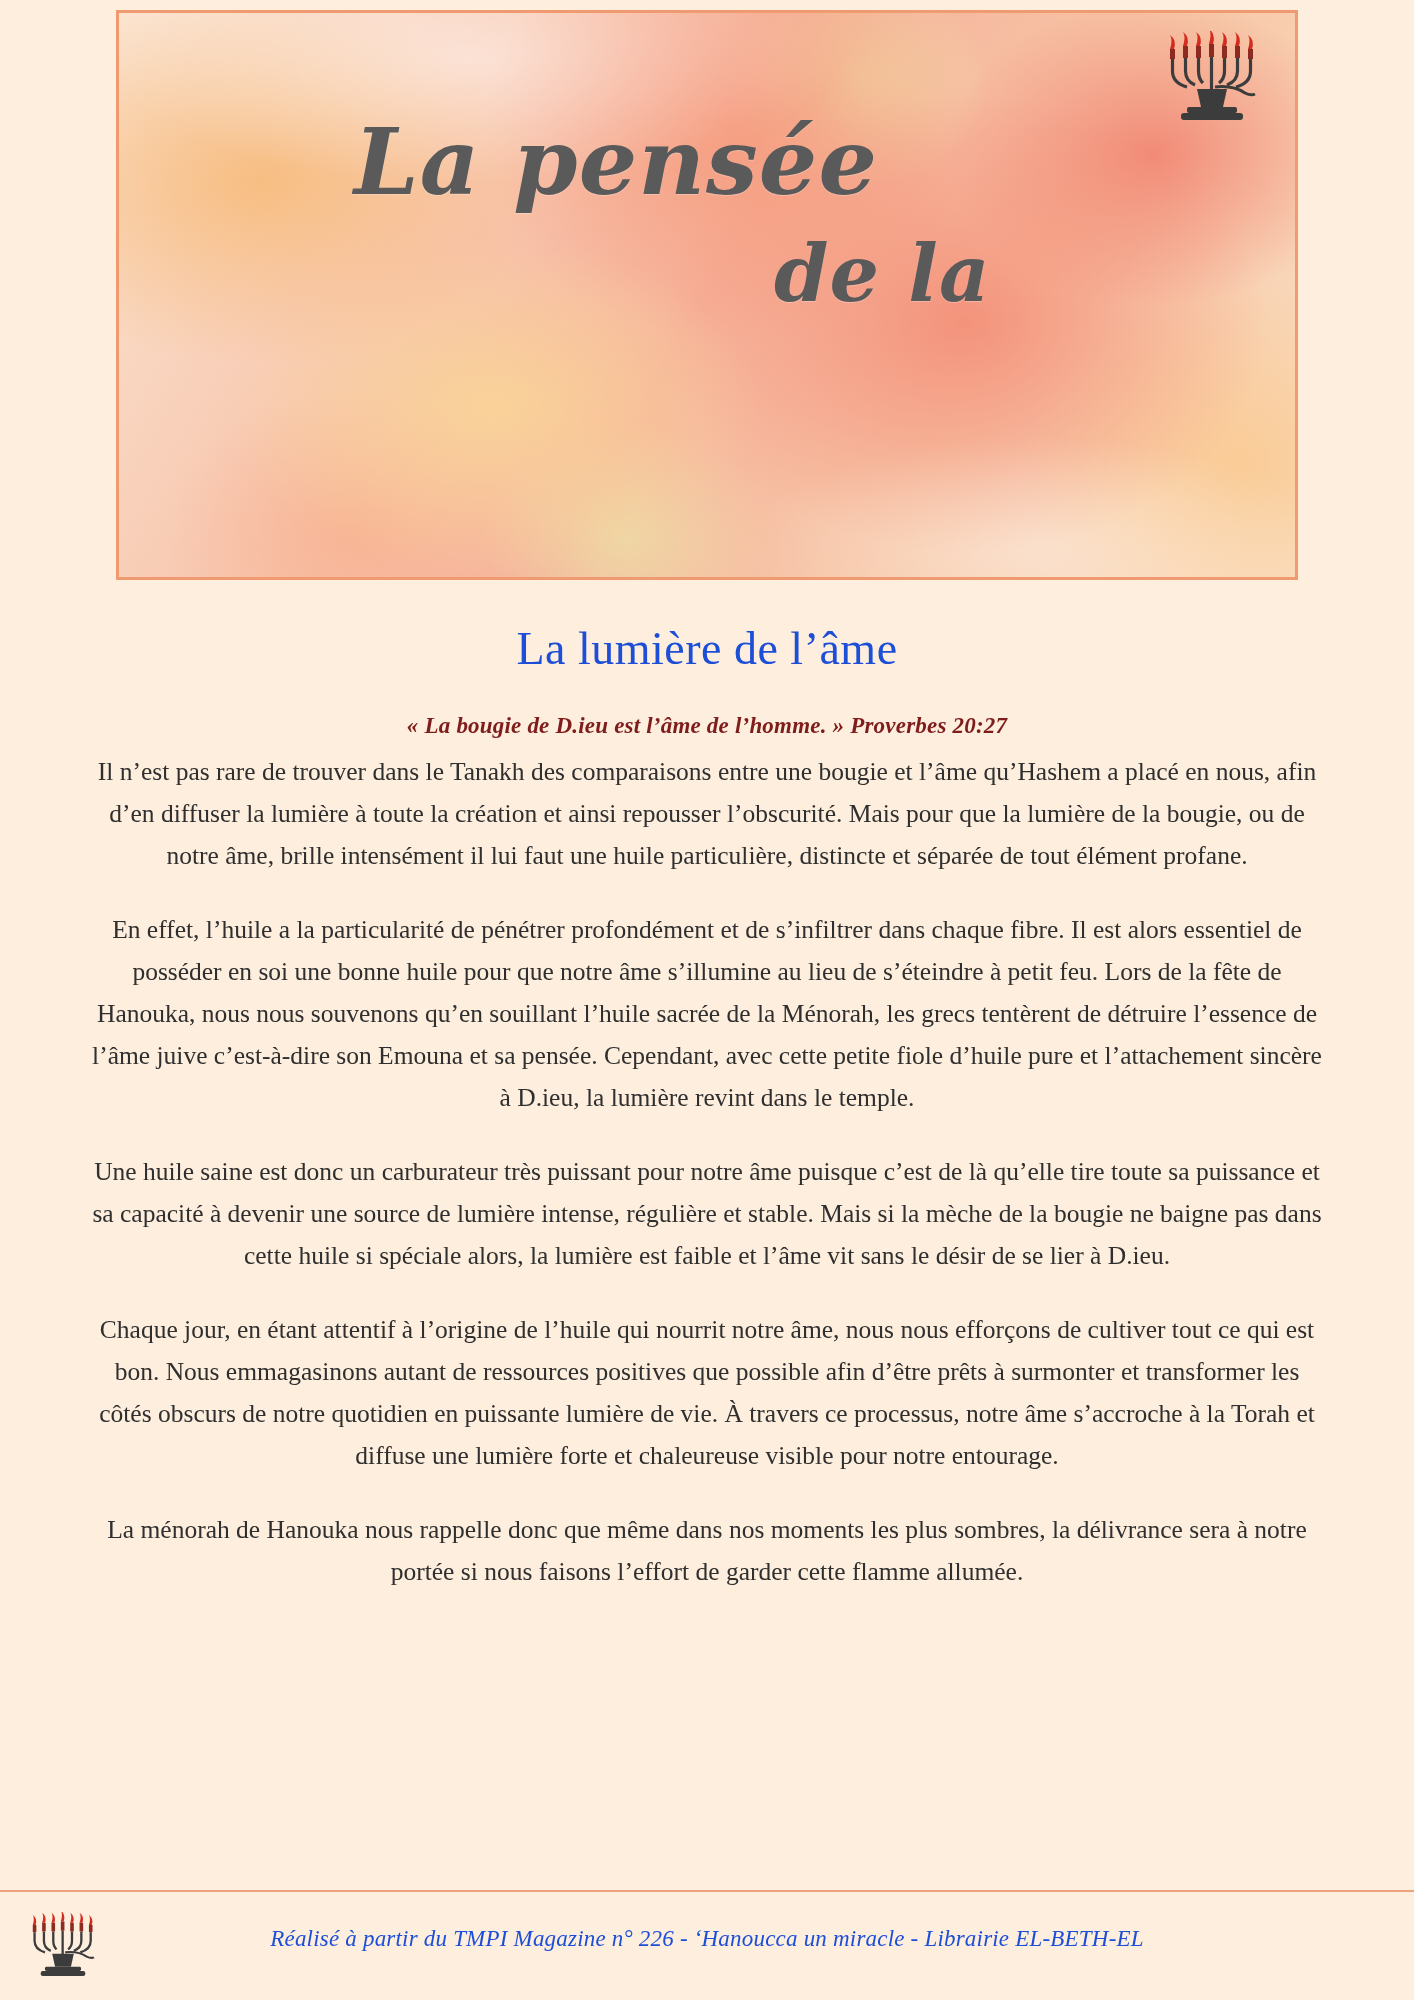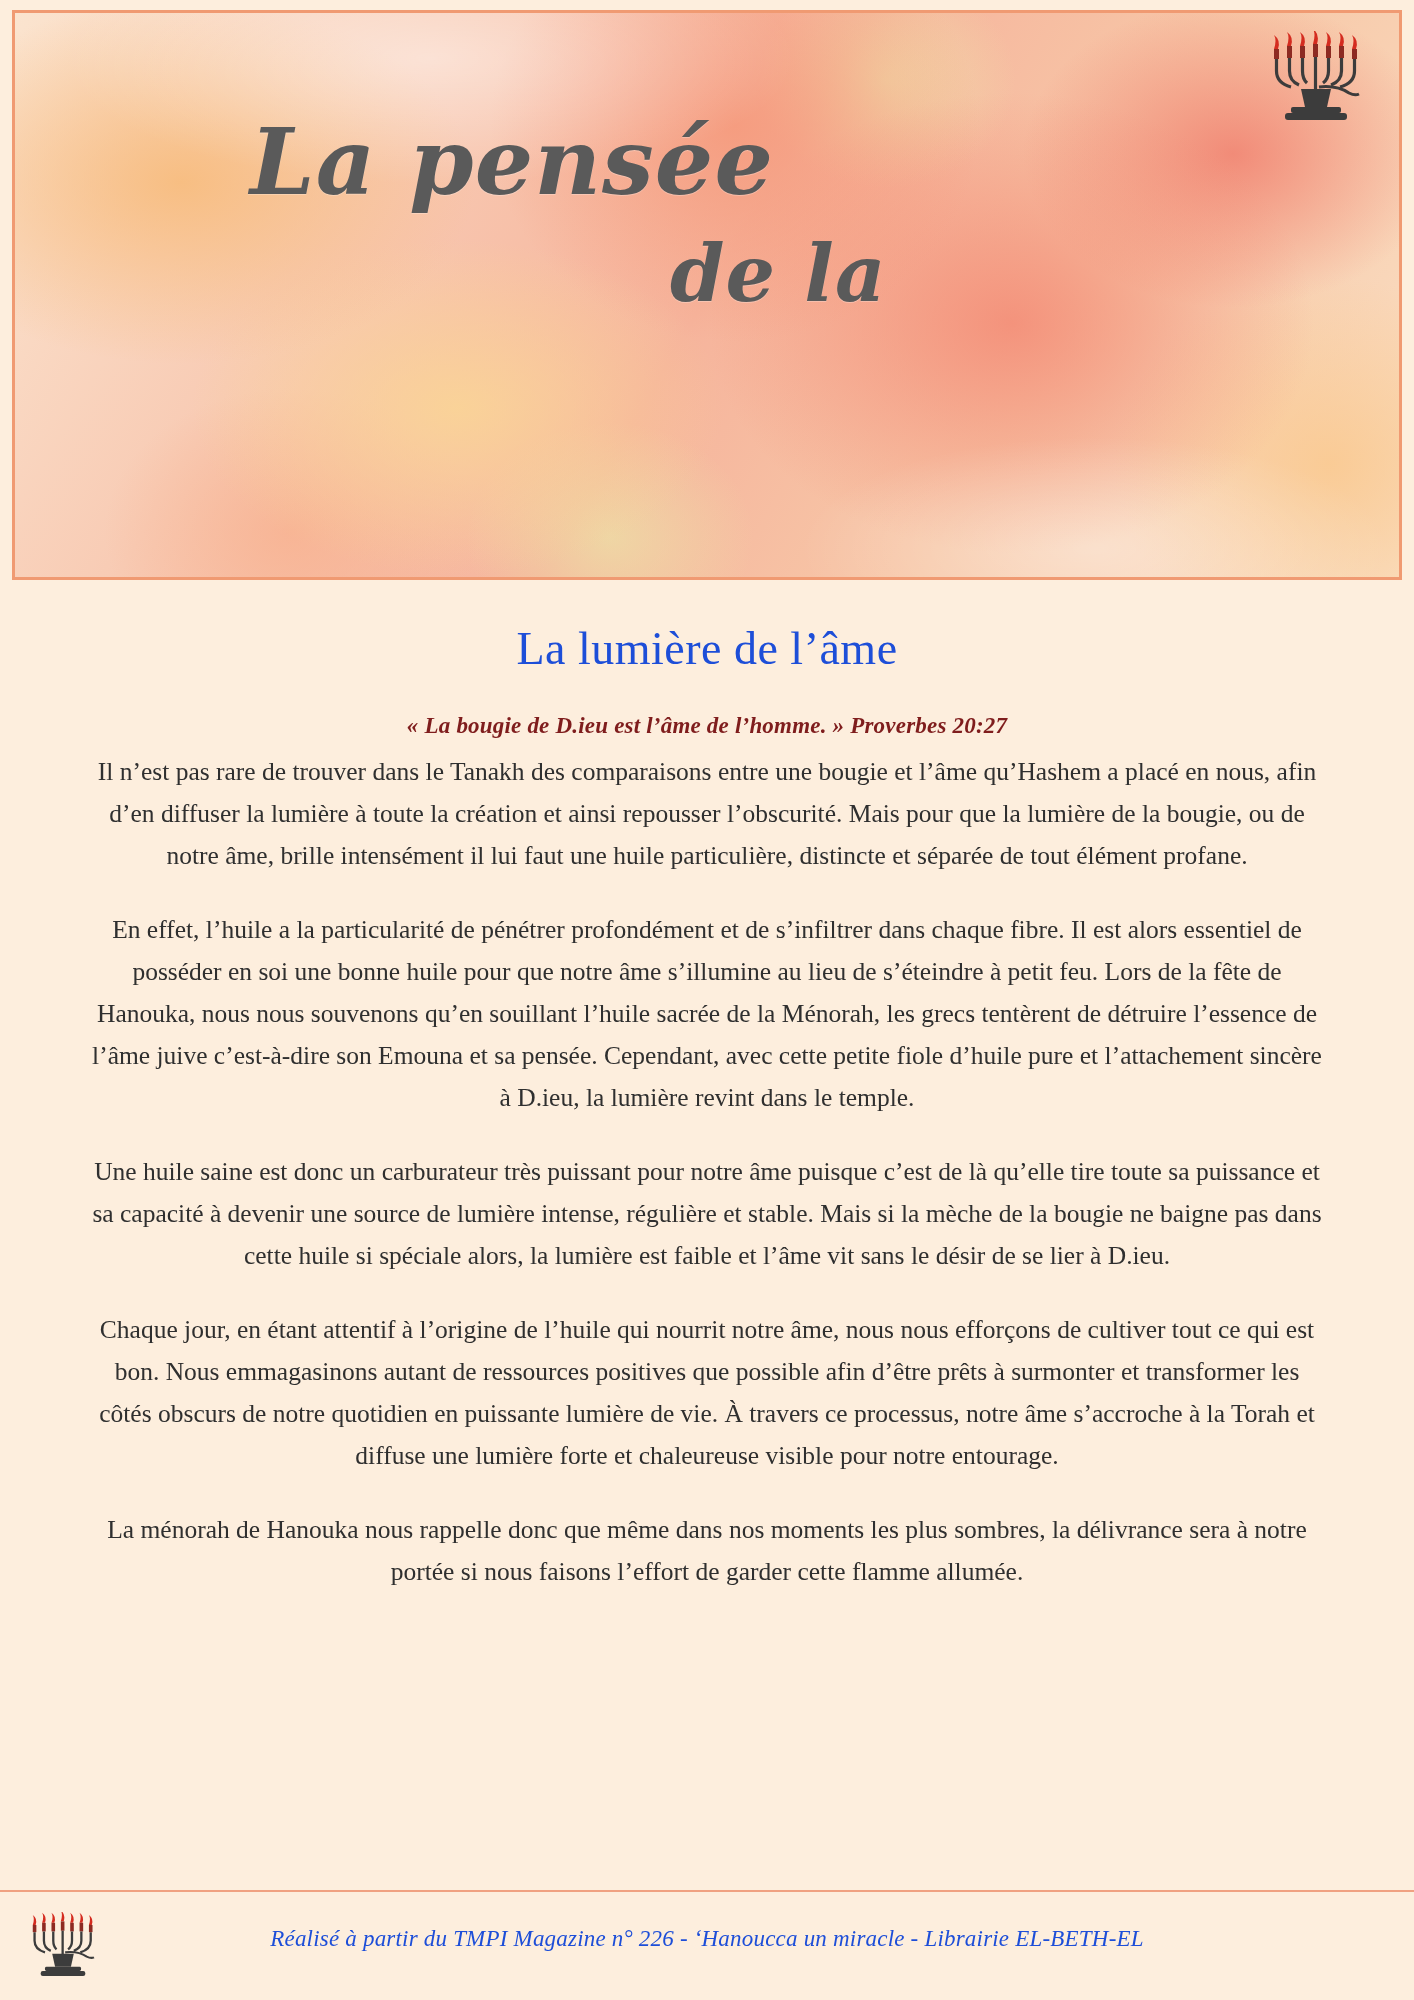--- a/index.html
+++ b/index.html
@@ -12,21 +12,21 @@
     background: #fdeedd;
     font-family: "Liberation Serif", serif;
     color: #3b3b3b;
     overflow: hidden;
     position: relative;
   }
 
   
   .banner {
     position: relative;
-    width: 1390px;
+    width: 1182px;
     height: 570px;
     margin: 10px auto 10px auto;
     border: 3px solid #f09a72;
     box-sizing: border-box;
     overflow: hidden;
     background:
       radial-gradient(ellipse 420px 260px at 12% 30%, rgba(247,186,120,0.85) 0%, rgba(247,186,120,0) 70%),
       radial-gradient(ellipse 380px 240px at 32% 70%, rgba(250,214,150,0.85) 0%, rgba(250,214,150,0) 70%),
       radial-gradient(ellipse 340px 300px at 52% 20%, rgba(245,150,120,0.8) 0%, rgba(245,150,120,0) 72%),
       radial-gradient(ellipse 420px 320px at 72% 55%, rgba(243,130,110,0.75) 0%, rgba(243,130,110,0) 72%),

